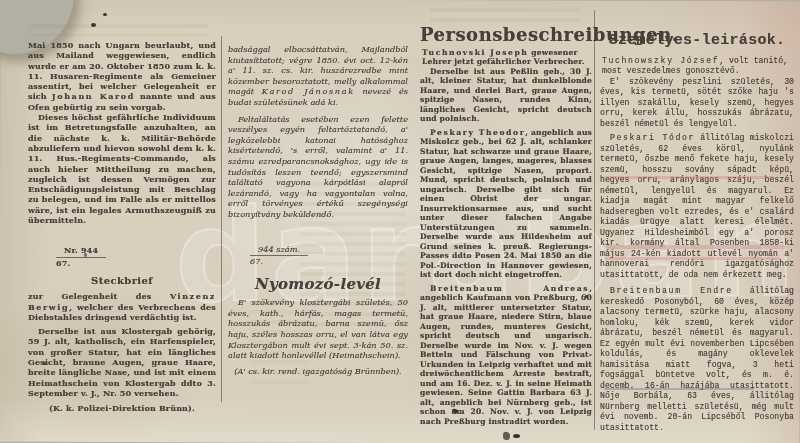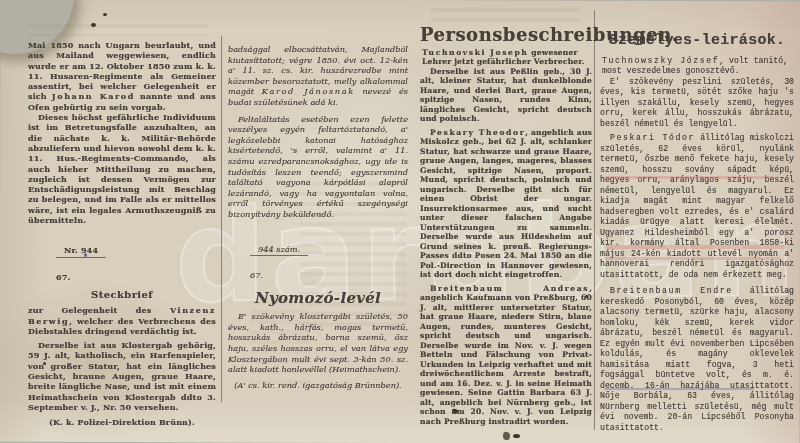--- a/index.html
+++ b/index.html
@@ -25,21 +25,21 @@
   .roman   { font-weight:400; text-shadow:0 0 0.4px rgba(70,60,50,0.45); }
   .c1 { left:28px;  top:40px; width:188px; font-size:8px;   line-height:10.3px; }
   .c2 { left:228px; top:44px; width:180px; font-size:8.2px; line-height:10.6px;font-style:italic; }
   .c3 { left:420px; top:30px; width:172px; font-size:7.6px; line-height:9.5px;  }
   .c4 { left:600px; top:36px; width:194px; font-size:8.2px; line-height:10.5px;font-family:Liberation Mono, monospace; }
   p.ind  { text-indent:10px; }
   p.gap4 { margin-top:4px; } p.gap6 { margin-top:6px; } p.gap8 { margin-top:8px; }
   .spaced { letter-spacing:1.6px; }
   .case { margin-top:20px; text-align:left; width:110px; margin-left:28px; }
   .case .num1 { display:inline-block; border-bottom:1px solid rgba(70,60,50,0.7); padding:0 8px 1px; }
-  .case .num2 { display:block; margin-top:14px; }
+  .case .num2 { display:block; margin-top:0; }
   .c2 .case { margin-top:24px; margin-left:22px; }
   .head-de { text-align:center; font-size:10px; font-weight:700; margin:8px 0 5px; letter-spacing:0.4px; }
   .head-hu { text-align:center; font-size:15px; font-weight:700; margin:12px 0 7px; letter-spacing:0.3px; }
   .colhead-de { text-align:center; font-size:18px; font-weight:700; margin-bottom:8px; letter-spacing:0.5px; }
   .colhead-hu { text-align:center; font-size:15px; font-weight:700; margin-bottom:9px; letter-spacing:0.3px; }
   .entry-title { text-align:left; padding-left:2px; margin-top:6px; }
   .sig { margin-top:5px; text-align:center; }
   .divider { position:absolute; width:1px; background:rgba(75,65,52,0.55); }
   .div-left  { left:221px; top:36px;  height:366px; }
   .div-right { left:594px; top:10px;  height:420px; }
@@ -82,21 +82,21 @@
 
   <div class="ghost g1"></div>
   <div class="ghost g2"></div>
   <div class="ghost g3"></div>
   <div class="ghost g4"></div>
 
   <div class="divider div-left"></div>
   <div class="divider div-right"></div>
 
   <div class="col c1 fraktur">
-    <p><span>Mai 1850 nach Ungarn beurlaubt, und aus Mailand weggewiesen, endlich wurde er am 12. Oktober 1850 zum k. k. 11. Husaren-Regimente als Gemeiner assentirt, bei welcher Gelegenheit er sich </span><span class="spaced">Johann Karod</span><span> nannte und aus Ofen gebürtig zu sein vorgab.</span></p>
+    <p><span>Mai 1850 nach Ungarn beurlaubt, und aus Mailand weggewiesen, endlich wurde er am 20. Oktober 1850 zum k. k. 11. Husaren-Regimente als Gemeiner assentirt, bei welcher Gelegenheit er sich </span><span class="spaced">Johann Karod</span><span> nannte und aus Ofen gebürtig zu sein vorgab.</span></p>
     <p class="ind">Dieses höchst gefährliche Individuum ist im Betretungsfalle anzuhalten, an die nächste k. k. Militär-Behörde abzuliefern und hievon sowohl dem k. k. 11. Hus.-Regiments-Commando, als auch hieher Mittheilung zu machen, zugleich ist dessen Vermögen zur Entschädigungsleistung mit Beschlag zu belegen, und im Falle als er mittellos wäre, ist ein legales Armuthszeugniß zu übermitteln.</p>
     <div class="case">
       <span class="num1">Nr. 944</span>
       <span class="num2">67.</span>
     </div>
     <div class="head-de">Steckbrief</div>
     <p><span>zur Gelegenheit des </span><span class="spaced">Vinzenz Berwig</span><span>, welcher des Verbrechens des Diebstahles dringend verdächtig ist.</span></p>
     <p class="ind gap4">Derselbe ist aus Klostergab gehörig, 59 J. alt, katholisch, ein Harfenspieler, von großer Statur, hat ein längliches Gesicht, braune Augen, graue Haare, breite längliche Nase, und ist mit einem Heimathschein von Klostergab ddto 3. September v. J., Nr. 50 versehen.</p>
     <p class="sig">(K. k. Polizei-Direktion Brünn).</p>
   </div>

